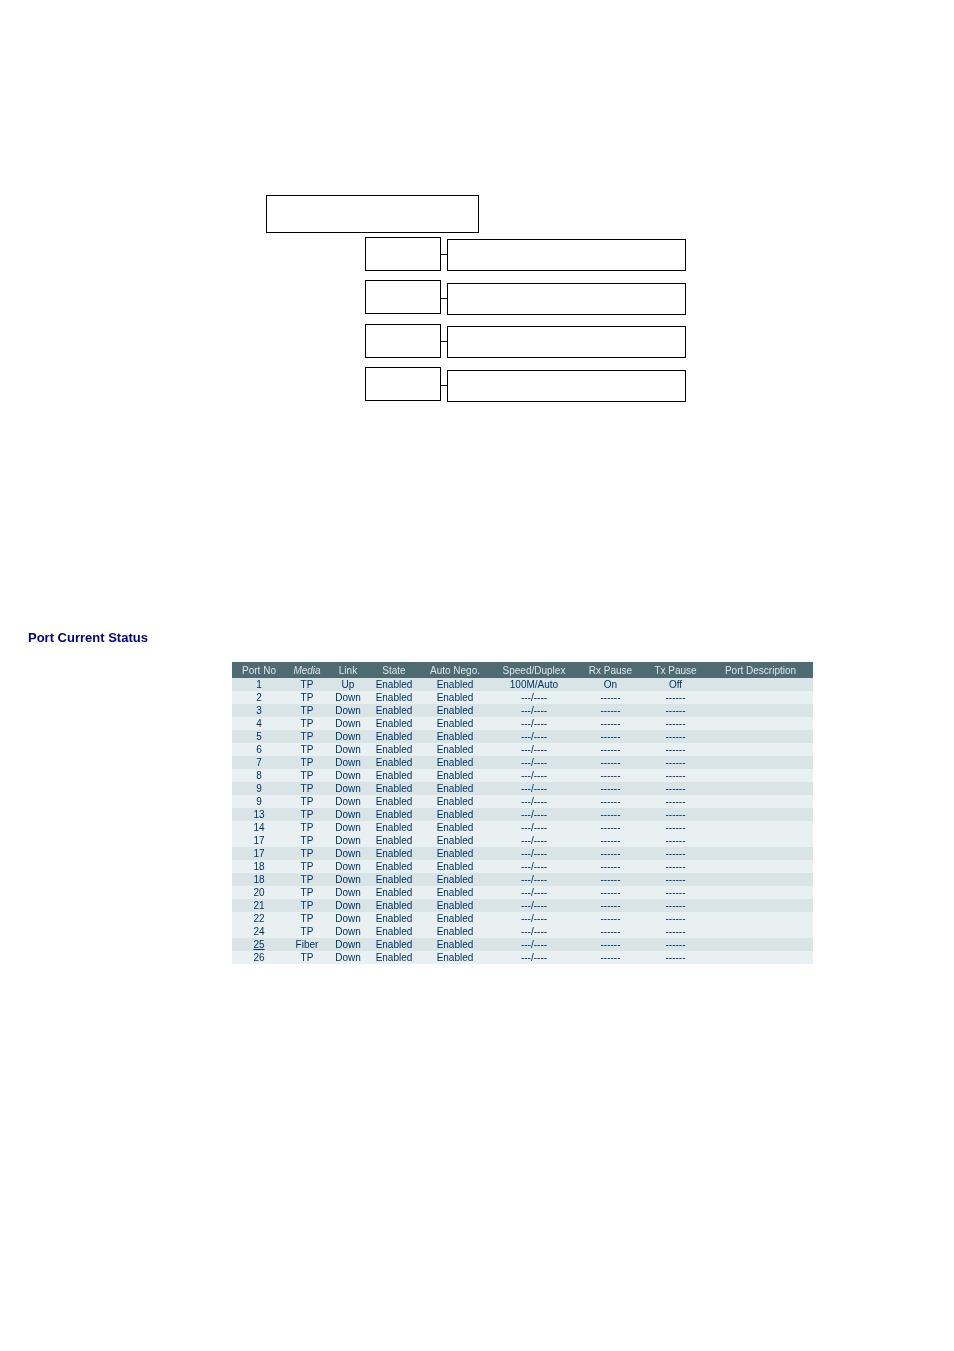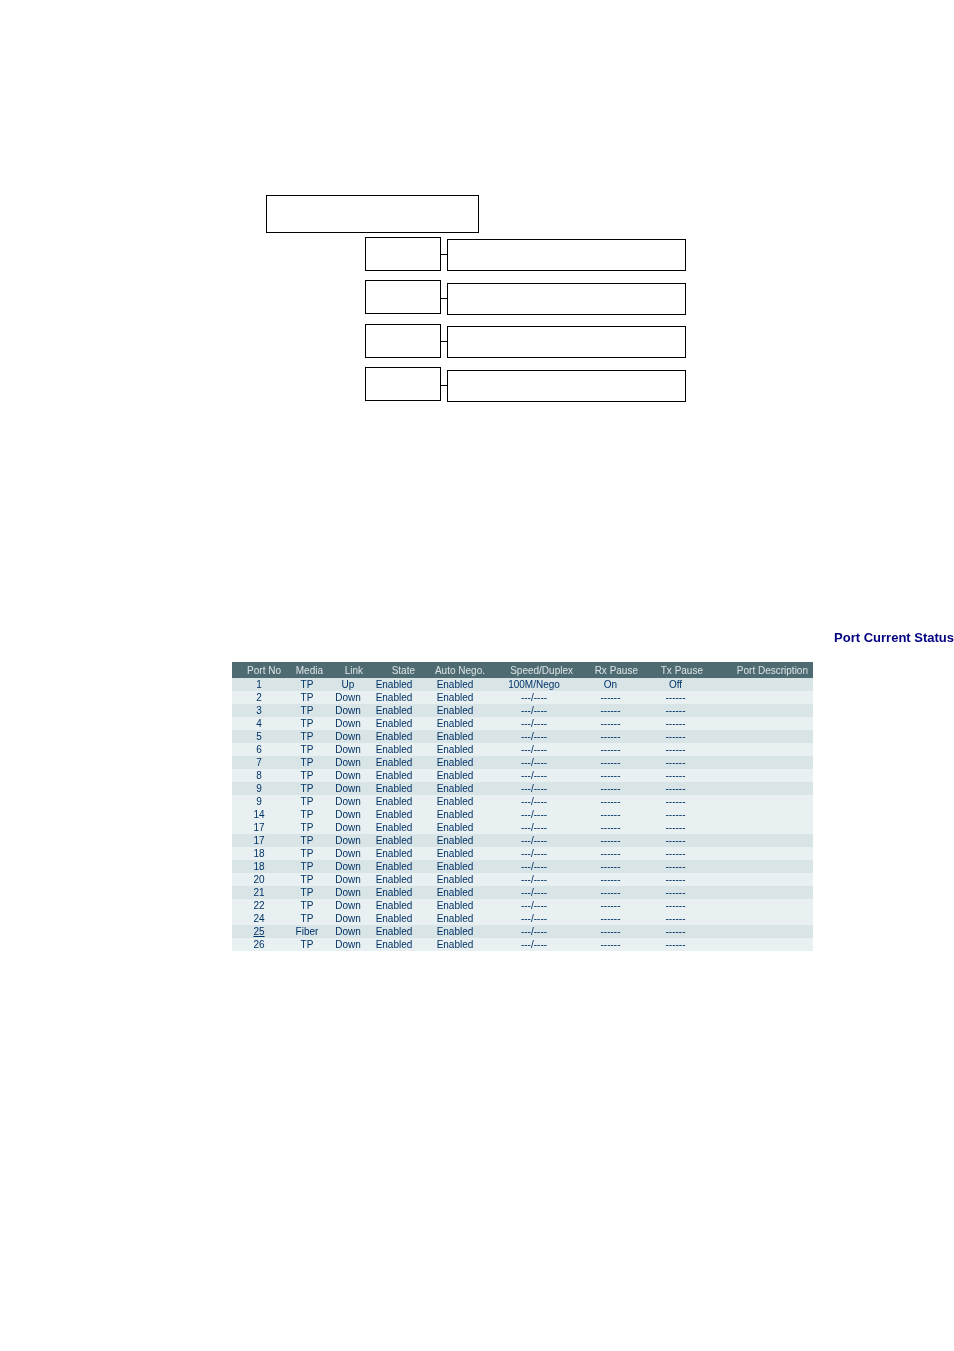--- a/index.html
+++ b/index.html
@@ -60,54 +60,54 @@
     .tc1 { top: 298px; }
     .tc2 { top: 341px; }
     .tc3 { top: 385px; }
     
     
     .status-title {
       position: absolute;
       left: 0;
       right: 0;
       top: 630px;
-      text-align: right;
+      text-align: left;
       font-weight: bold;
       color: #000080;
       font-size: 13px;
       padding-left: 28px;
     }
     .status-table {
       position: absolute;
       left: 232px;
       top: 662px;
       border-collapse: collapse;
       font-size: 10px;
       font-family: Verdana, Arial, sans-serif;
     }
     .status-table th {
       background: #4e6b72;
       color: #dce4e6;
       font-weight: normal;
       padding: 1px 5px;
-      text-align: right;
+      text-align: center;
       height: 14px;
       white-space: nowrap;
     }
     .status-table td {
       padding: 0 5px;
       text-align: center;
       height: 13px;
       color: #003366;
       white-space: nowrap;
     }
     .status-table tbody tr.even { background: #d9e4e7; }
     .status-table tbody tr.odd  { background: #e9f0f2; }
     .col-portno { width: 44px; }
-    .col-media  { width: 32px; }
+    .col-media  { width: 32px; font-style: italic; }
     .col-link   { width: 30px; }
     .col-state  { width: 42px; }
     .col-nego   { width: 60px; }
     .col-speed  { width: 78px; }
     .col-rx     { width: 55px; }
     .col-tx     { width: 55px; }
     .col-desc   { width: 95px; }
     .inactive { color: #a0b6bc; }
     .portlink { text-decoration: underline; color: #003366; }
   </style>
@@ -149,21 +149,21 @@
         <th class="col-desc">Port Description</th>
       </tr>
     </thead>
     <tbody id="status-tbody">
     <tr class="even">
           <td>1</td>
           <td>TP</td>
           <td>Up</td>
           <td>Enabled</td>
           <td>Enabled</td>
-          <td>100M/Nego</td>
+          <td>100M/Auto</td>
           <td>On</td>
           <td>Off</td>
           <td></td>
         </tr>
         <tr class="odd">
           <td>2</td>
           <td>TP</td>
           <td>Down</td>
           <td>Enabled</td>
           <td>Enabled</td>
@@ -253,20 +253,31 @@
           <td>9</td>
           <td>TP</td>
           <td>Down</td>
           <td>Enabled</td>
           <td>Enabled</td>
           <td class="inactive">---/----</td>
           <td class="inactive">------</td>
           <td class="inactive">------</td>
           <td></td>
         </tr>
+        <tr class="even">
+          <td>13</td>
+          <td>TP</td>
+          <td>Down</td>
+          <td>Enabled</td>
+          <td>Enabled</td>
+          <td class="inactive">---/----</td>
+          <td class="inactive">------</td>
+          <td class="inactive">------</td>
+          <td></td>
+        </tr>
         <tr class="odd">
           <td>14</td>
           <td>TP</td>
           <td>Down</td>
           <td>Enabled</td>
           <td>Enabled</td>
           <td class="inactive">---/----</td>
           <td class="inactive">------</td>
           <td class="inactive">------</td>
           <td></td>

